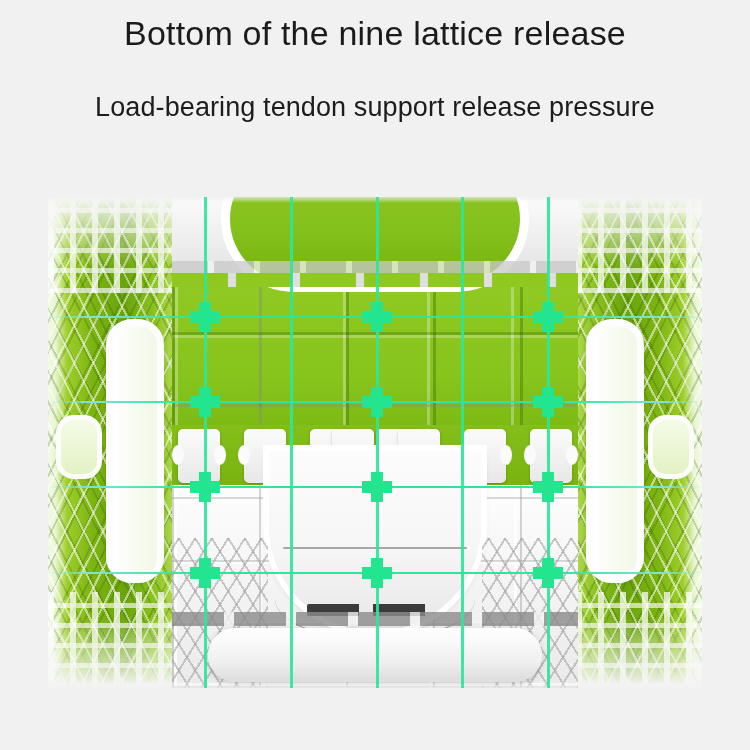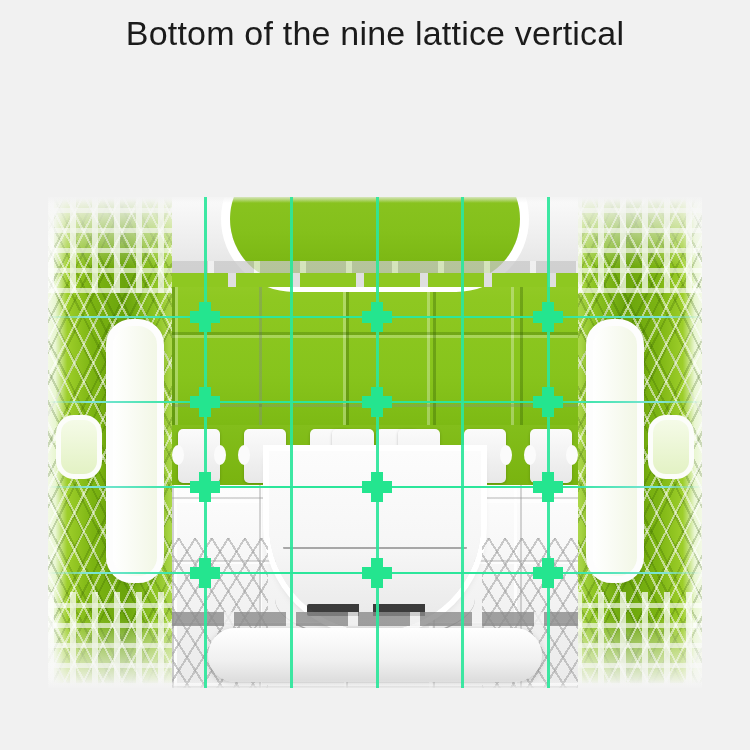--- a/index.html
+++ b/index.html
@@ -233,21 +233,22 @@
   .gline-h{position:absolute;height:3px;}
   .cross{position:absolute;}
   .cross .bar-h{position:absolute;left:0;top:9px;width:30px;height:12px;}
   .cross .bar-v{position:absolute;left:9px;top:0;width:12px;height:30px;}
 </style>
 </head>
 <body>
 
 <div id="stage">
 
-  <div class="title">Bottom of the nine lattice vertical</div>
+  <div class="title">Bottom of the nine lattice release</div>
+  <div class="subtitle">Load-bearing tendon support release pressure</div>
 
   <div id="photo">
     <div class="crate">
 
       <div class="sidewall left">
         <div class="wall-body"></div>
         <div class="wall-mesh"></div>
         <div class="wall-scallop top"></div>
         <div class="wall-scallop bot"></div>
         <div class="handle-slot left"></div>

